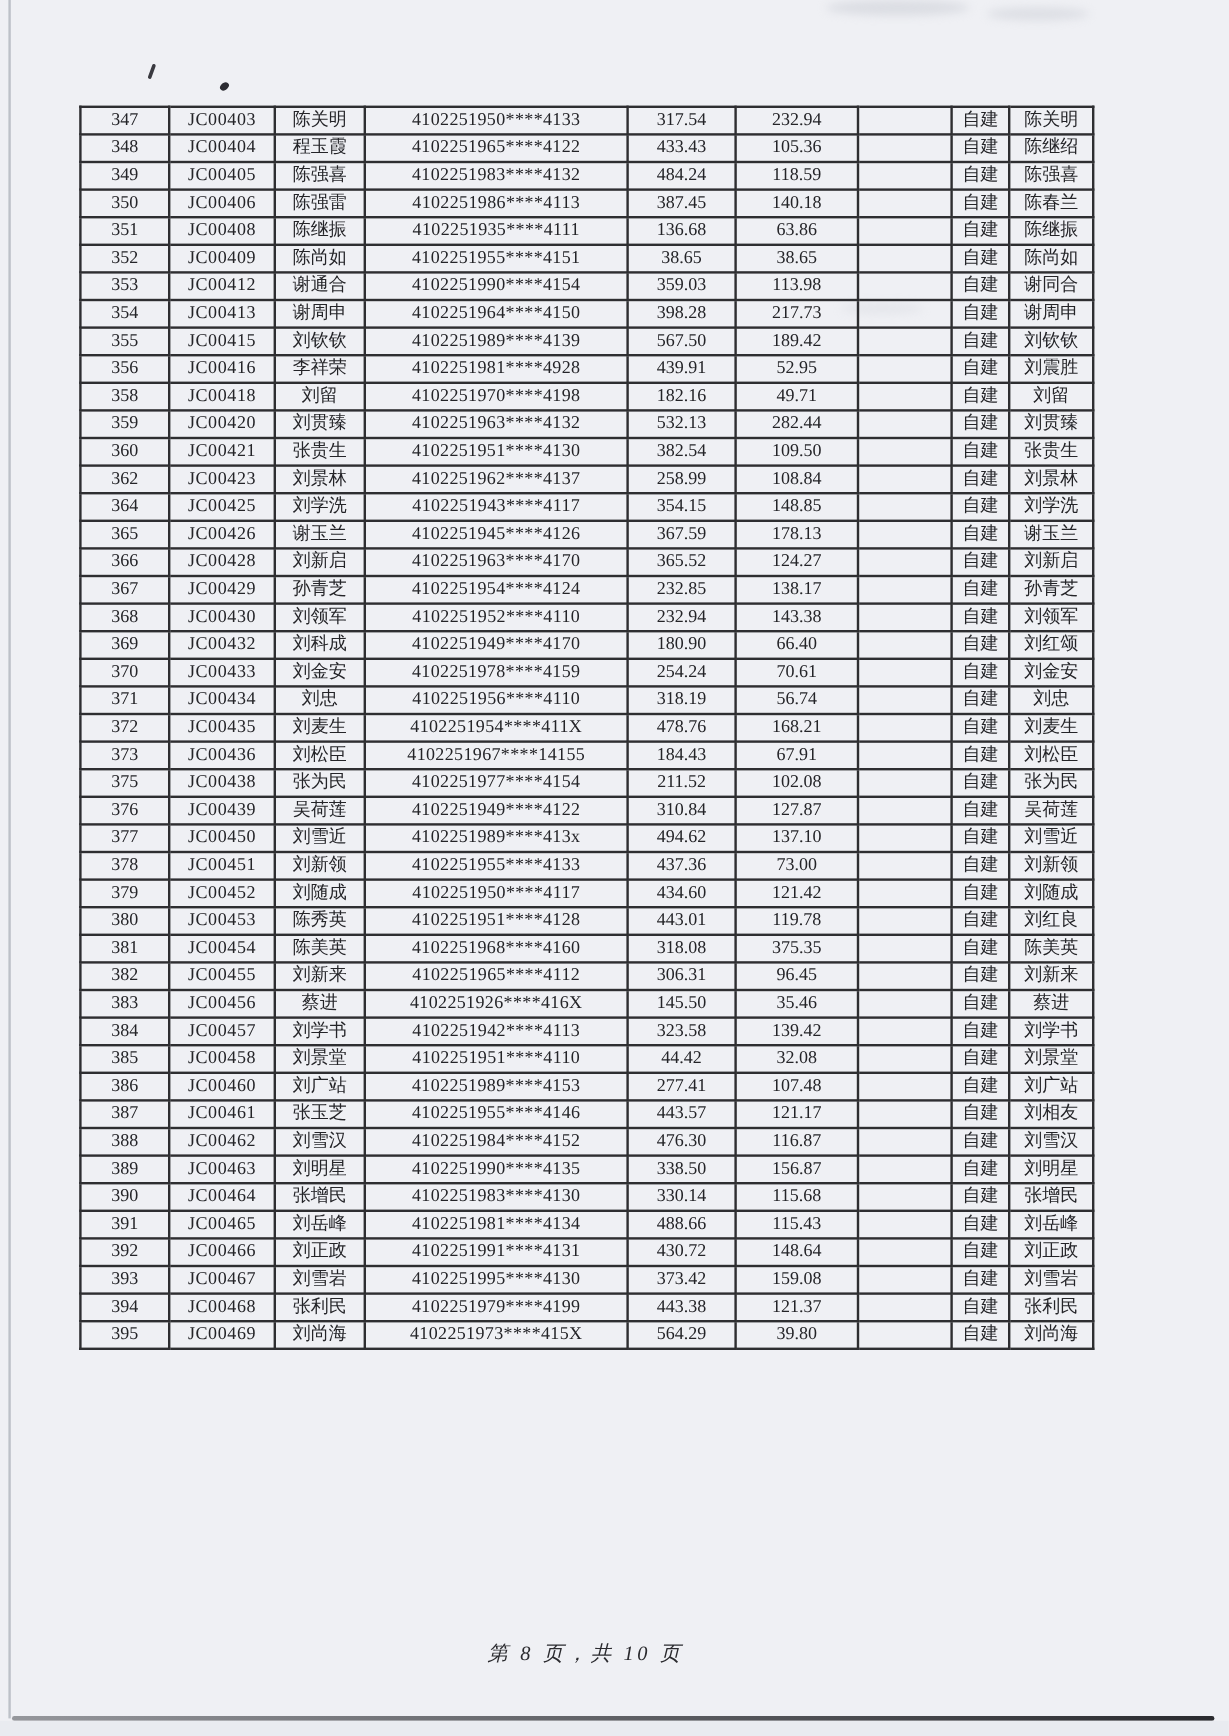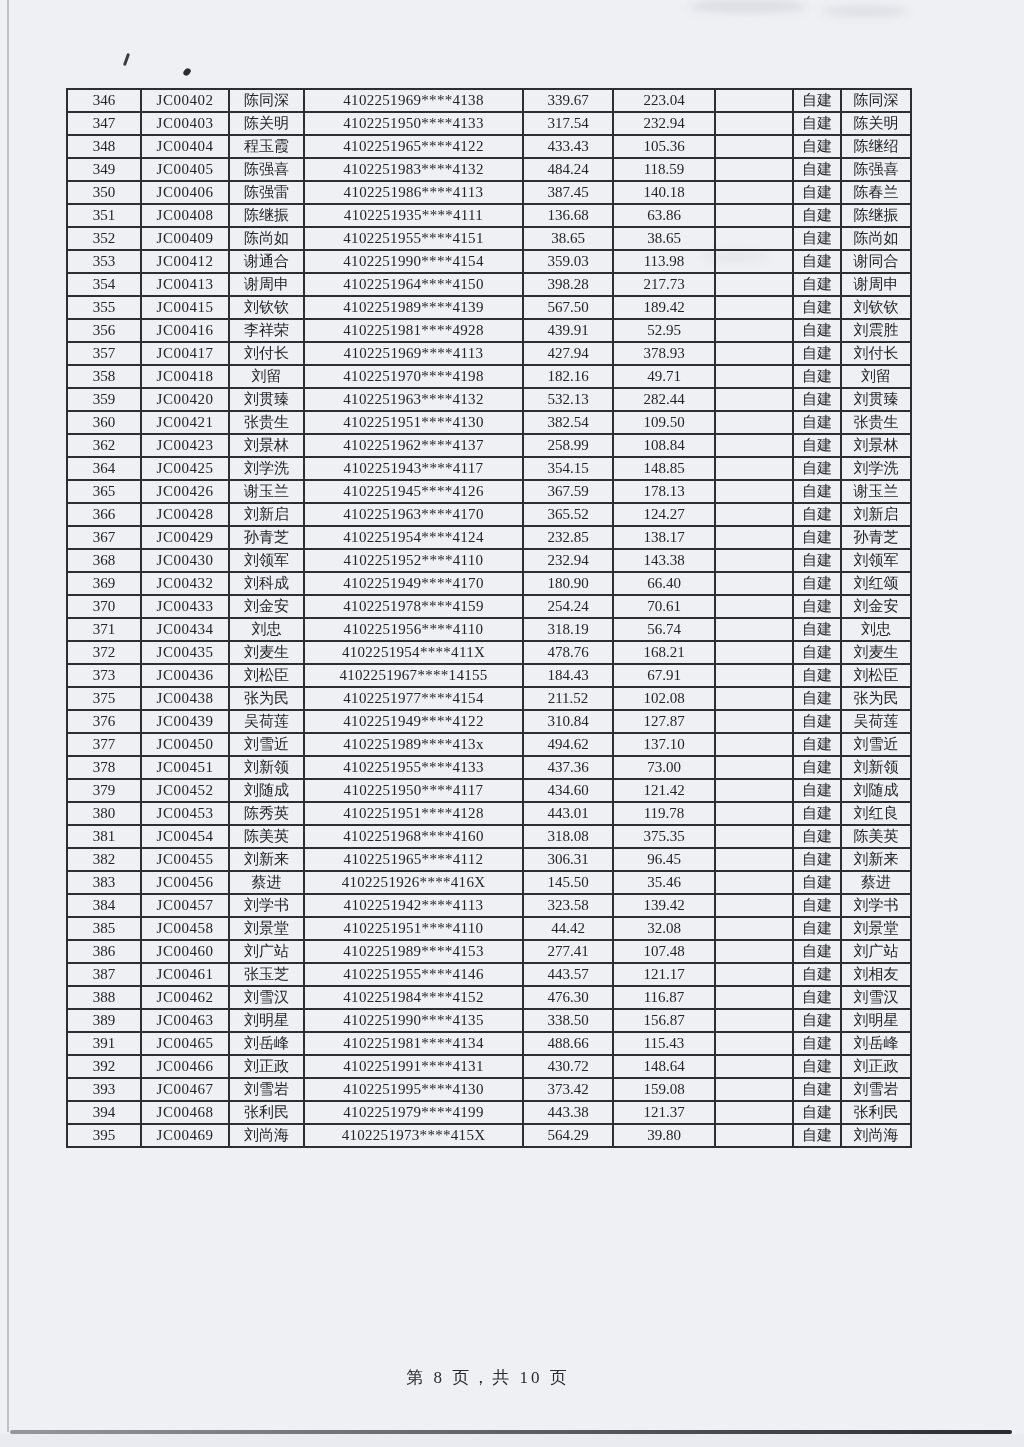--- a/index.html
+++ b/index.html
@@ -41,21 +41,21 @@
   td.c0{font-size:15px;}
   td.c1{font-size:14.5px;letter-spacing:.5px;}
   td.c2,td.c7,td.c8{font-size:15.5px;}
   td.c3{font-size:15px;letter-spacing:.3px;}
   td.c4,td.c5{font-size:15px;}
   .w0{width:74px;}.w1{width:88px;}.w2{width:75px;}.w3{width:219px;}
   .w4{width:90px;}.w5{width:102px;}.w6{width:78px;}.w7{width:48px;}.w8{width:70px;}
 
   .page-footer{
     position:absolute;left:66px;top:1366px;width:844px;
-    text-align:center;font-size:17px;letter-spacing:3px;color:#2a2a2e;
+    text-align:center;font-size:17px;letter-spacing:3px;color:#2a2a2e;font-style:italic;
   }
 </style>
 </head>
 <body>
 
 <div class="left-edge-line"></div>
 <div class="smudge smudge-1"></div>
 <div class="smudge smudge-2"></div>
 <div class="smudge smudge-3"></div>
 <div class="pen-mark-1"></div>
@@ -68,31 +68,20 @@
       <col class="w2">
       <col class="w3">
       <col class="w4">
     <col class="w5">
       <col class="w6">
       <col class="w7">
       <col class="w8">
   </colgroup>
   <tbody>
       <tr>
-        <td class="c0">346</td>
-        <td class="c1">JC00402</td>
-        <td class="c2">陈同深</td>
-        <td class="c3">4102251969****4138</td>
-        <td class="c4">339.67</td>
-        <td class="c5">223.04</td>
-        <td class="c6"></td>
-        <td class="c7">自建</td>
-        <td class="c8">陈同深</td>
-      </tr>
-      <tr>
         <td class="c0">347</td>
         <td class="c1">JC00403</td>
         <td class="c2">陈关明</td>
         <td class="c3">4102251950****4133</td>
         <td class="c4">317.54</td>
         <td class="c5">232.94</td>
         <td class="c6"></td>
         <td class="c7">自建</td>
         <td class="c8">陈关明</td>
       </tr>
@@ -189,31 +178,20 @@
         <td class="c1">JC00416</td>
         <td class="c2">李祥荣</td>
         <td class="c3">4102251981****4928</td>
         <td class="c4">439.91</td>
         <td class="c5">52.95</td>
         <td class="c6"></td>
         <td class="c7">自建</td>
         <td class="c8">刘震胜</td>
       </tr>
       <tr>
-        <td class="c0">357</td>
-        <td class="c1">JC00417</td>
-        <td class="c2">刘付长</td>
-        <td class="c3">4102251969****4113</td>
-        <td class="c4">427.94</td>
-        <td class="c5">378.93</td>
-        <td class="c6"></td>
-        <td class="c7">自建</td>
-        <td class="c8">刘付长</td>
-      </tr>
-      <tr>
         <td class="c0">358</td>
         <td class="c1">JC00418</td>
         <td class="c2">刘留</td>
         <td class="c3">4102251970****4198</td>
         <td class="c4">182.16</td>
         <td class="c5">49.71</td>
         <td class="c6"></td>
         <td class="c7">自建</td>
         <td class="c8">刘留</td>
       </tr>
@@ -519,20 +497,31 @@
         <td class="c1">JC00463</td>
         <td class="c2">刘明星</td>
         <td class="c3">4102251990****4135</td>
         <td class="c4">338.50</td>
         <td class="c5">156.87</td>
         <td class="c6"></td>
         <td class="c7">自建</td>
         <td class="c8">刘明星</td>
       </tr>
       <tr>
+        <td class="c0">390</td>
+        <td class="c1">JC00464</td>
+        <td class="c2">张增民</td>
+        <td class="c3">4102251983****4130</td>
+        <td class="c4">330.14</td>
+        <td class="c5">115.68</td>
+        <td class="c6"></td>
+        <td class="c7">自建</td>
+        <td class="c8">张增民</td>
+      </tr>
+      <tr>
         <td class="c0">391</td>
         <td class="c1">JC00465</td>
         <td class="c2">刘岳峰</td>
         <td class="c3">4102251981****4134</td>
         <td class="c4">488.66</td>
         <td class="c5">115.43</td>
         <td class="c6"></td>
         <td class="c7">自建</td>
         <td class="c8">刘岳峰</td>
       </tr>

